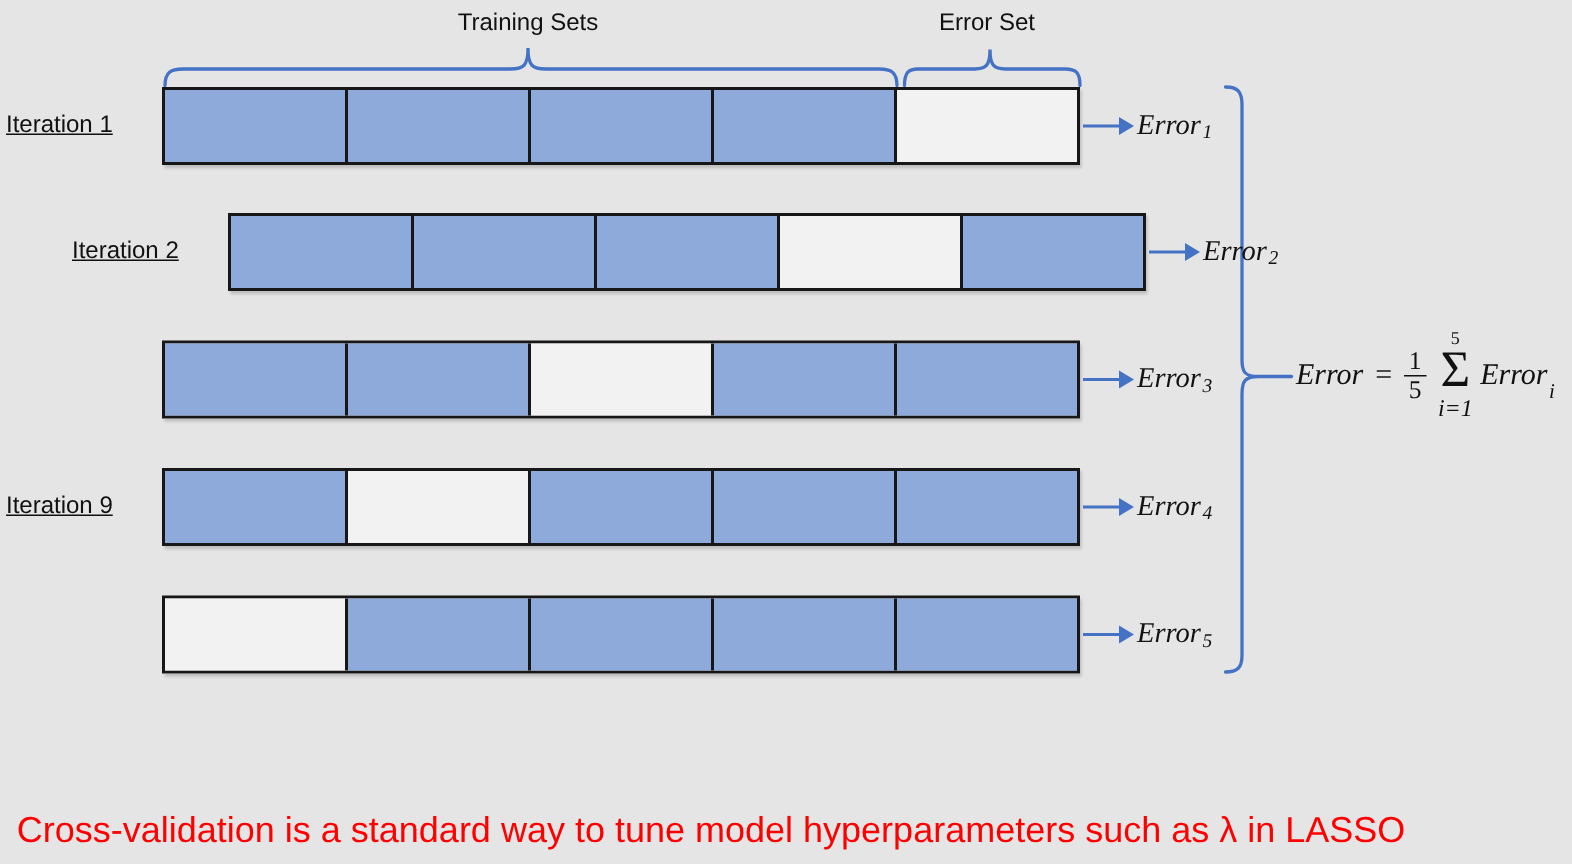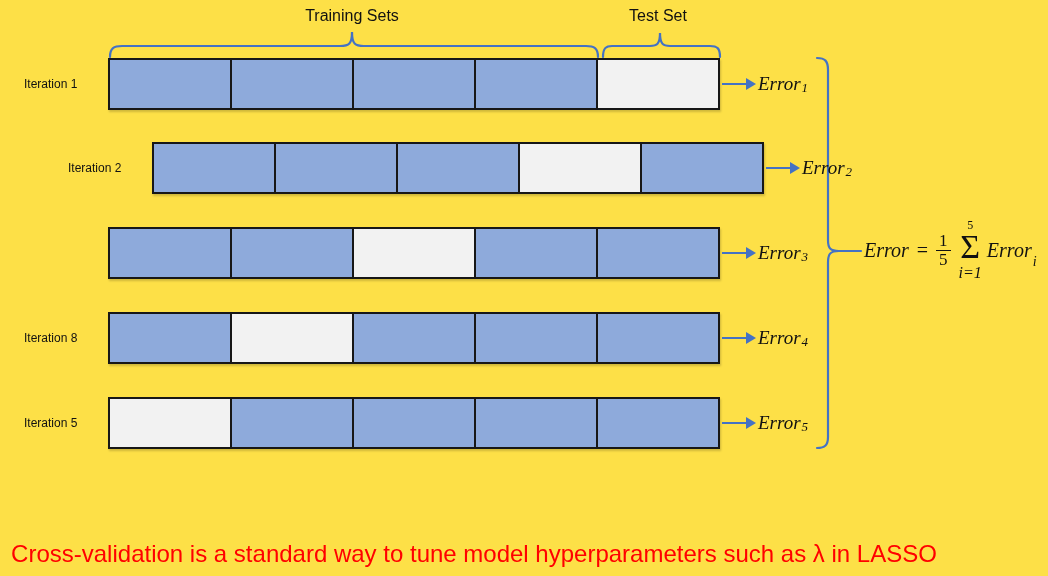--- a/index.html
+++ b/index.html
@@ -1,33 +1,33 @@
 <!DOCTYPE html>
 <html><head>
 <meta charset="utf-8">
 <style>
   html,body{margin:0;padding:0;background:#ffffff;}
   .stage{
-    position:relative;width:1048px;height:576px;background:#fde047;overflow:hidden;
+    position:relative;width:1048px;height:576px;background:#e5e5e5;overflow:hidden;
     font-family:"Liberation Sans",sans-serif;color:#1a1a1a;
     --accent:#4472C4;--train:#8EAADB;--test:#F2F2F2;--line:#171717;
   }
   .brace-svg{position:absolute;left:0;top:0;width:1048px;height:576px;pointer-events:none;}
   .header-label{position:absolute;top:7px;font-size:16px;color:#111;text-align:center;}
   #training-label{left:252px;width:200px;}
   #test-label{left:598px;width:120px;}
 
   .row{position:absolute;left:0;width:1048px;height:52px;}
   .row:nth-of-type(1){top:58px;}
   .row:nth-of-type(2){top:142px;margin-left:44px;}
   .row:nth-of-type(3){top:227px;}
   .row:nth-of-type(4){top:312px;}
   .row:nth-of-type(5){top:397px;}
 
-  .row-label{position:absolute;left:24px;top:0;height:52px;display:flex;align-items:center;font-size:12px;color:#111;}
+  .row-label{position:absolute;left:4px;top:0;height:52px;display:flex;align-items:center;font-size:16px;color:#111;text-decoration:underline;}
   .bar{
     position:absolute;left:108px;top:0;width:612px;height:52px;box-sizing:border-box;
     border:2px solid var(--line);display:flex;box-shadow:1px 2px 2px rgba(0,0,0,0.18);
   }
   .block{flex:1;border-right:2px solid var(--line);}
   .block:last-child{border-right:none;}
   .block.train{background:var(--train);}
   .block.test{background:var(--test);}
 
   .arrow{position:absolute;left:722px;top:50%;transform:translateY(-50%);display:flex;align-items:center;}
@@ -61,21 +61,21 @@
 <div class="stage" style="--train: #8EAADB; --test: #F2F2F2; --accent: #4472C4;">
 
   <svg class="brace-svg" viewBox="0 0 1048 576" xmlns="http://www.w3.org/2000/svg">
     <path d="M 110 57 C 110 48 114 46 122 46 L 340 46 C 349 46 352 44 352 32 C 352 44 355 46 364 46 L 586 46 C 594 46 598 48 598 57" fill="none" stroke="#4472C4" stroke-width="2.2" stroke-linecap="round"></path>
     <path d="M 603 57 C 603 48 606 46 612 46 L 650 46 C 657 46 660 44 660 33 C 660 44 663 46 670 46 L 710 46 C 717 46 720 48 720 57" fill="none" stroke="#4472C4" stroke-width="2.2" stroke-linecap="round"></path>
     <path d="M 817 58 C 825 58 828 61 828 70 L 828 240 C 828 248 830 251 839 251 C 830 251 828 254 828 263 L 828 437 C 828 445 825 448 817 448" fill="none" stroke="#4472C4" stroke-width="2.2" stroke-linecap="round"></path>
     <path d="M 839 251 L 861 251" fill="none" stroke="#4472C4" stroke-width="2.2" stroke-linecap="round"></path>
   </svg>
 
   <div class="header-label" id="training-label">Training Sets</div>
-  <div class="header-label" id="test-label">Test Set</div>
+  <div class="header-label" id="test-label">Error Set</div>
 
   <div id="rows">
     <div class="row">
       <div class="row-label">Iteration 1</div>
       <div class="bar">
           <div class="block train"></div>
           <div class="block train"></div>
           <div class="block train"></div>
           <div class="block train"></div>
           <div class="block test"></div>
@@ -121,40 +121,39 @@
         <span class="arrow-line"></span>
         <span class="arrow-head"></span>
       </div>
       <div class="error-label">
           <span class="err-text">Error</span>
           <sub class="err-sub">3</sub>
         </div>
     </div>
 
     <div class="row">
-      <div class="row-label">Iteration 8</div>
+      <div class="row-label">Iteration 9</div>
       <div class="bar">
           <div class="block train"></div>
           <div class="block test"></div>
           <div class="block train"></div>
           <div class="block train"></div>
           <div class="block train"></div>
         </div>
       <div class="arrow">
         <span class="arrow-line"></span>
         <span class="arrow-head"></span>
       </div>
       <div class="error-label">
           <span class="err-text">Error</span>
           <sub class="err-sub">4</sub>
         </div>
     </div>
 
     <div class="row">
-      <div class="row-label">Iteration 5</div>
       <div class="bar">
           <div class="block test"></div>
           <div class="block train"></div>
           <div class="block train"></div>
           <div class="block train"></div>
           <div class="block train"></div>
         </div>
       <div class="arrow">
         <span class="arrow-line"></span>
         <span class="arrow-head"></span>

